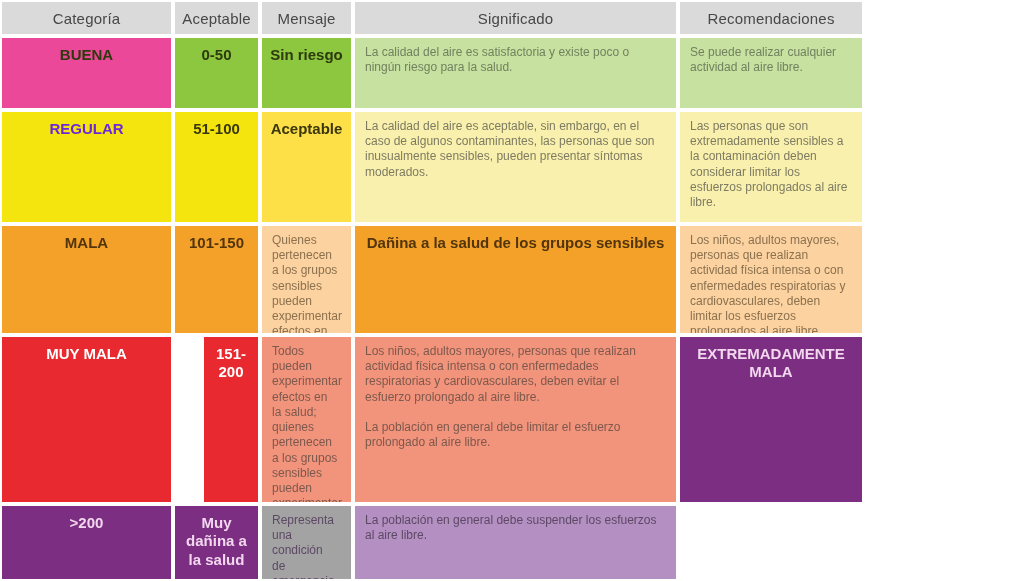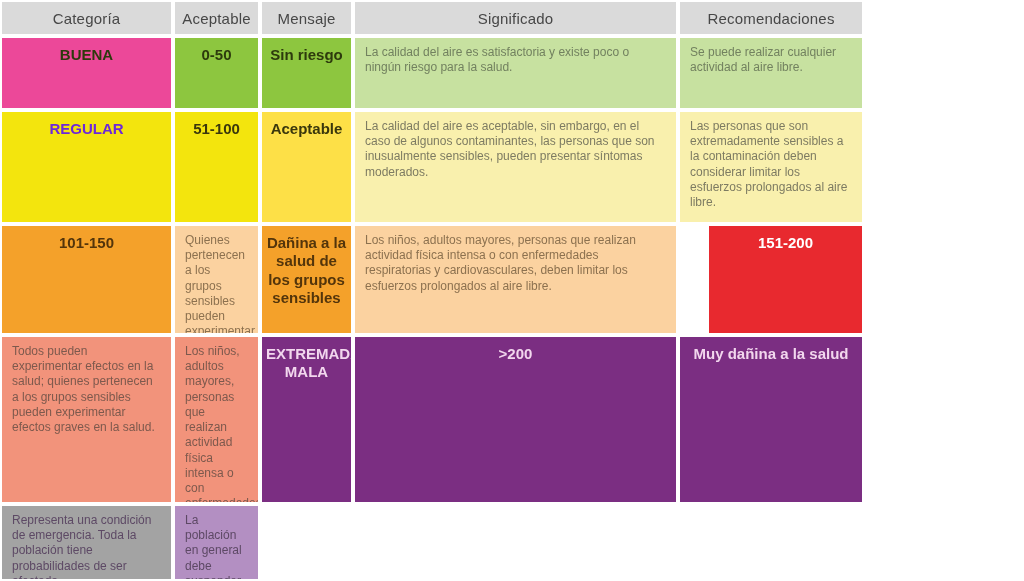--- a/index.html
+++ b/index.html
@@ -61,25 +61,27 @@
   <div class="cell label-cell" style="background: rgb(141, 198, 63); color: rgb(45, 58, 13);">Sin riesgo</div>
   <div class="cell body-cell" style="background: rgb(199, 225, 160); color: rgb(114, 129, 95);">La calidad del aire es satisfactoria y existe poco o ningún riesgo para la salud.</div>
   <div class="cell body-cell" style="background: rgb(199, 225, 160); color: rgb(114, 129, 95);">Se puede realizar cualquier actividad al aire libre.</div>
 
   <div class="cell label-cell" style="background: rgb(243, 229, 13); color: #6d28d9;">REGULAR</div>
   <div class="cell label-cell" style="background: rgb(243, 229, 13); color: rgb(58, 55, 12);">51-100</div>
   <div class="cell label-cell" style="background: #fde047; color: rgb(58, 55, 12);">Aceptable</div>
   <div class="cell body-cell" style="background: rgb(249, 240, 173); color: rgb(125, 123, 98);">La calidad del aire es aceptable, sin embargo, en el caso de algunos contaminantes, las personas que son inusualmente sensibles, pueden presentar síntomas moderados.</div>
   <div class="cell body-cell" style="background: rgb(249, 240, 173); color: rgb(125, 123, 98);">Las personas que son extremadamente sensibles a la contaminación deben considerar limitar los esfuerzos prolongados al aire libre.</div>
 
+  <div class="cell label-cell" style="background: rgb(244, 161, 42); color: rgb(83, 53, 11);">MALA</div>
   <div class="cell label-cell" style="background: rgb(244, 161, 42); color: rgb(83, 53, 11);">101-150</div>
   <div class="cell body-cell" style="background: rgb(251, 210, 160); color: rgb(140, 113, 79);">Quienes pertenecen a los grupos sensibles pueden experimentar efectos en la salud. El público en general usualmente no es afectado.</div>
   <div class="cell label-cell" style="background: rgb(244, 161, 42); color: rgb(83, 53, 11);">Dañina a la salud de los grupos sensibles</div>
   <div class="cell body-cell" style="background: rgb(251, 210, 160); color: rgb(140, 113, 79);">Los niños, adultos mayores, personas que realizan actividad física intensa o con enfermedades respiratorias y cardiovasculares, deben limitar los esfuerzos prolongados al aire libre.</div>
 
+  <div class="cell label-cell" style="background: rgb(232, 41, 47); color: rgb(255, 255, 255);">MUY MALA</div>
   <div class="cell label-cell" style="background: rgb(232, 41, 47); color: rgb(255, 255, 255); margin-left: 29px;">151-200</div>
   <div class="cell body-cell" style="background: rgb(242, 147, 123); color: rgb(125, 89, 77);">Todos pueden experimentar efectos en la salud; quienes pertenecen a los grupos sensibles pueden experimentar efectos graves en la salud.</div>
   <div class="cell body-cell" style="background: rgb(242, 147, 123); color: rgb(125, 89, 77);">Los niños, adultos mayores, personas que realizan actividad física intensa o con enfermedades respiratorias y cardiovasculares, deben evitar el esfuerzo prolongado al aire libre.
 
 La población en general debe limitar el esfuerzo prolongado al aire libre.</div>
 
   <div class="cell label-cell" style="background: rgb(123, 46, 130); color: rgb(242, 215, 238);">EXTREMADAMENTE MALA</div>
   <div class="cell label-cell" style="background: rgb(123, 46, 130); color: rgb(242, 215, 238);">&gt;200</div>
   <div class="cell label-cell" style="background: rgb(123, 46, 130); color: rgb(242, 215, 238);">Muy dañina a la salud</div>
   <div class="cell body-cell" style="background: #a3a3a3; color: rgb(93, 73, 101);">Representa una condición de emergencia. Toda la población tiene probabilidades de ser afectada.</div>

